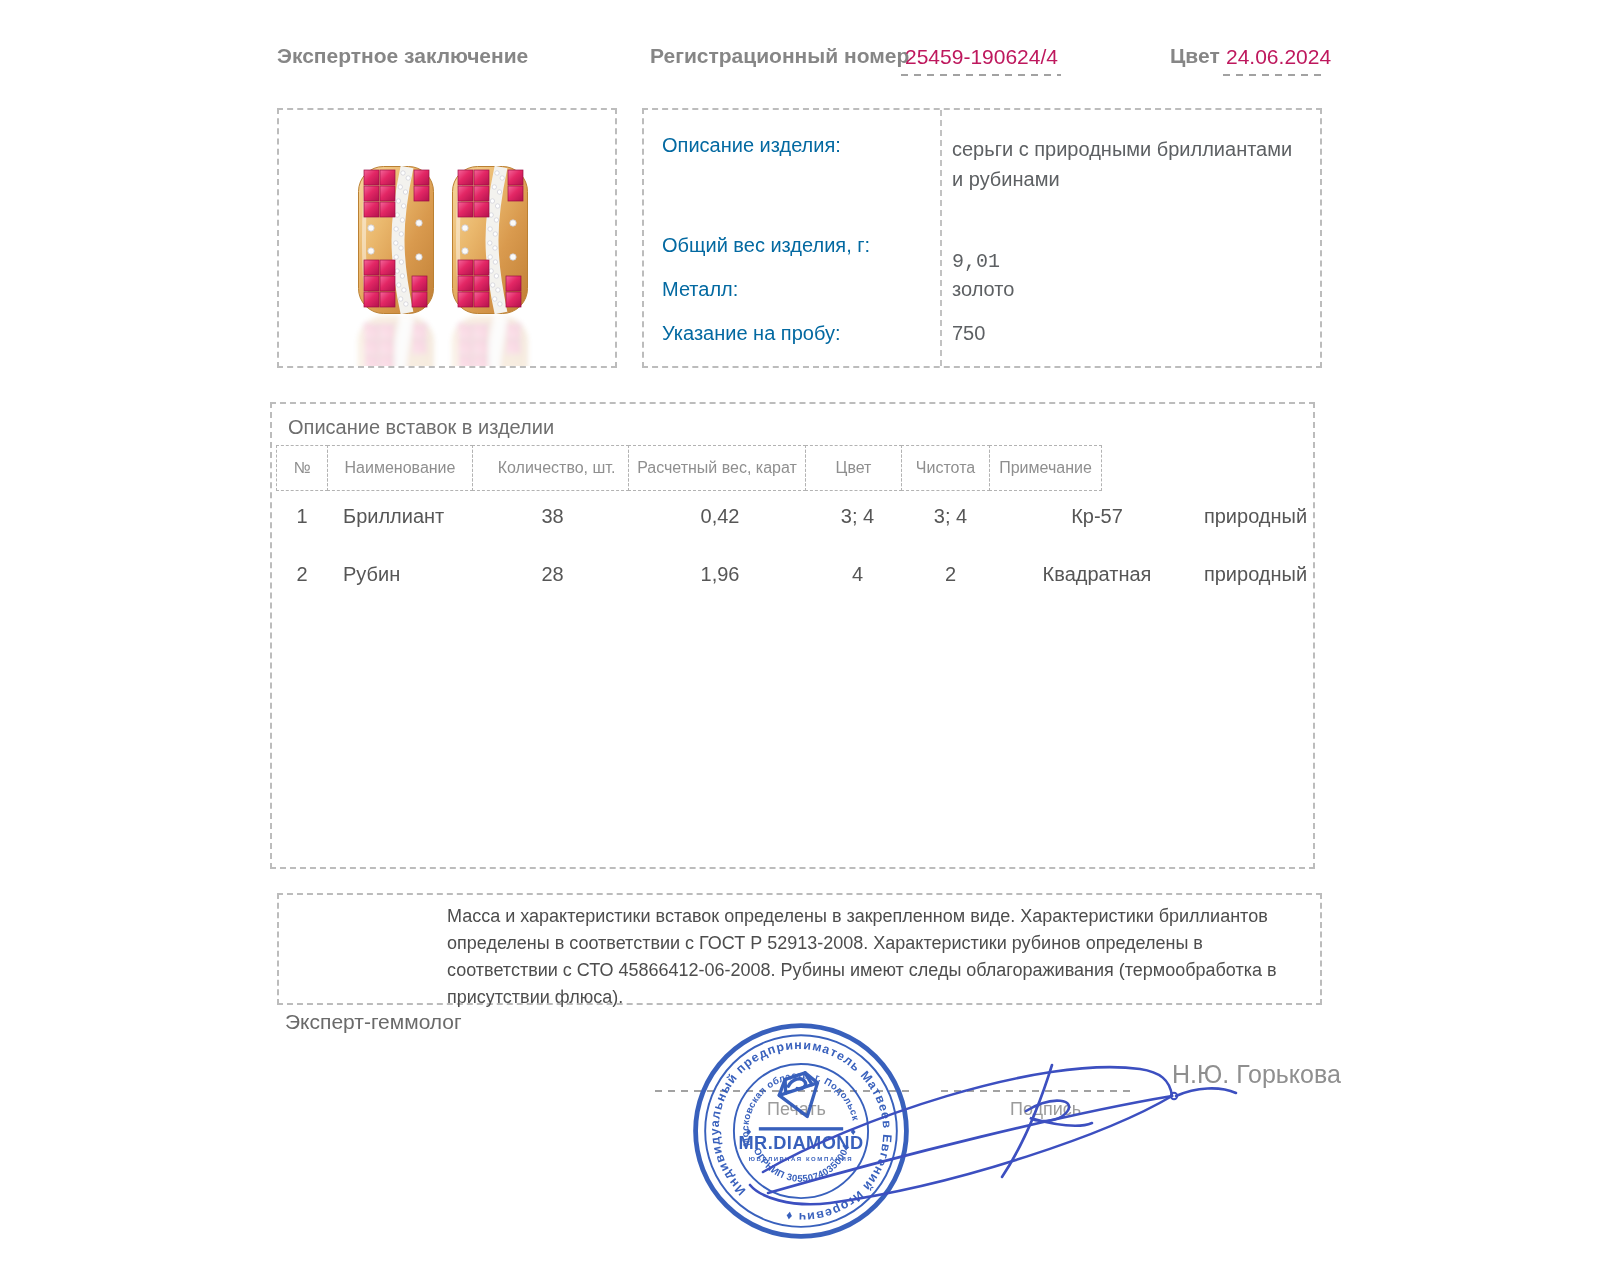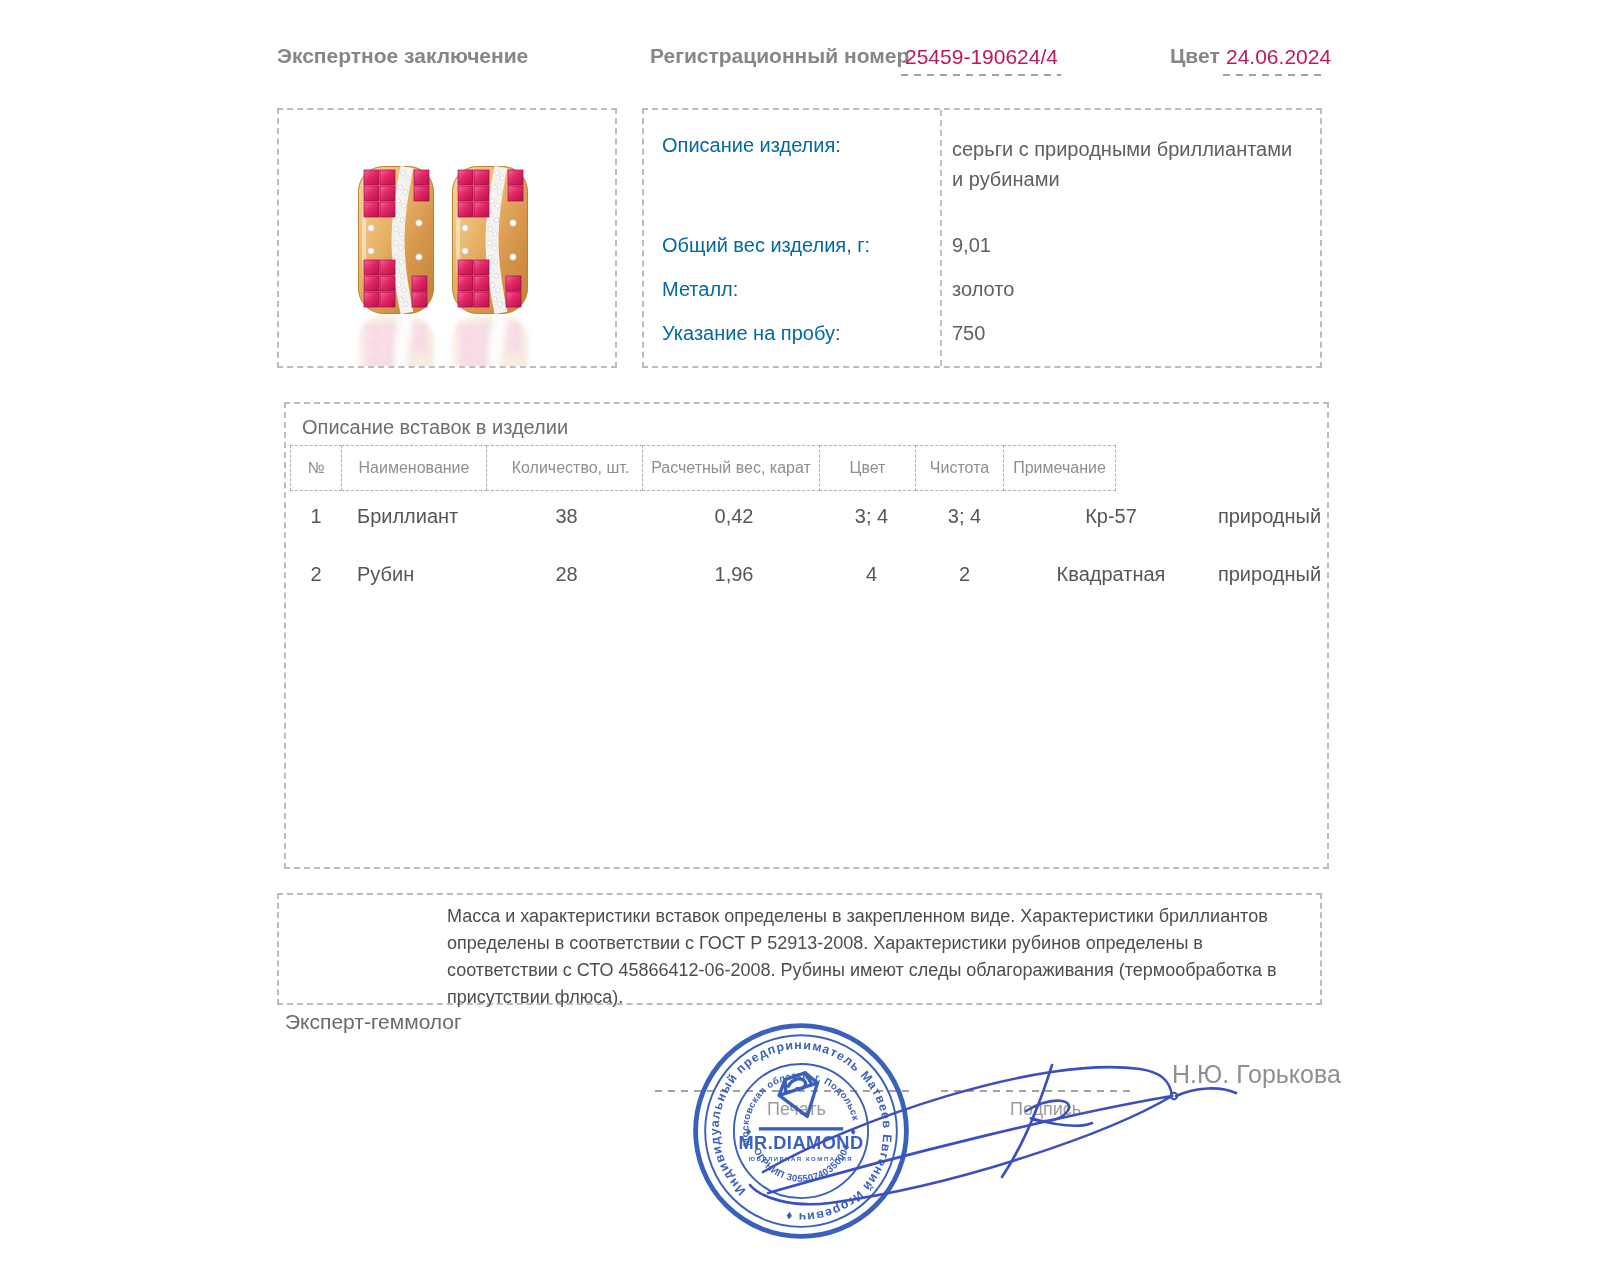--- a/index.html
+++ b/index.html
@@ -121,28 +121,28 @@
       <use href="#pair"></use>
       <use href="#pair" transform="translate(0,410) scale(1,-1)" opacity="0.16" filter="url(#blurf)"></use>
     </svg>
   </div>
 
   <div class="panel" style="left:642px;top:108px;width:680px;height:260px;">
     <div class="vdash" style="left:296px;"></div>
     <div class="abs ilabel" style="left:18px;top:24px;">Описание изделия:</div>
     <div class="abs ivalue" style="left:308px;top:24px;width:350px;line-height:30px;">серьги с природными бриллиантами и рубинами</div>
     <div class="abs ilabel" style="left:18px;top:124px;">Общий вес изделия, г:</div>
-    <div class="abs ivalue" style="left:308px;top:124px;">9,01</div>
+    <div class="abs ivalue" style="left:308px;top:140px;font-family:Liberation Mono, monospace;">9,01</div>
     <div class="abs ilabel" style="left:18px;top:168px;">Металл:</div>
     <div class="abs ivalue" style="left:308px;top:168px;">золото</div>
     <div class="abs ilabel" style="left:18px;top:212px;">Указание на пробу:</div>
     <div class="abs ivalue" style="left:308px;top:212px;">750</div>
   </div>
 
-  <div class="panel" style="left:284px;top:402px;width:1045px;height:467px;">
+  <div class="panel" style="left:270px;top:402px;width:1045px;height:467px;">
     <div class="abs ttl" style="left:16px;top:12px;">Описание вставок в изделии</div>
     <div class="hrow" style="left:4px;top:41px;">
       <div class="hcell" style="width:52px;">№</div>
       <div class="hcell" style="width:146px;">Наименование</div>
       <div class="hcell" style="width:157px;padding-left:12px;">Количество, шт.</div>
       <div class="hcell" style="width:178px;">Расчетный вес, карат</div>
       <div class="hcell" style="width:97px;">Цвет</div>
       <div class="hcell" style="width:89px;">Чистота</div>
       <div class="hcell" style="width:113px;">Примечание</div>
     </div>

